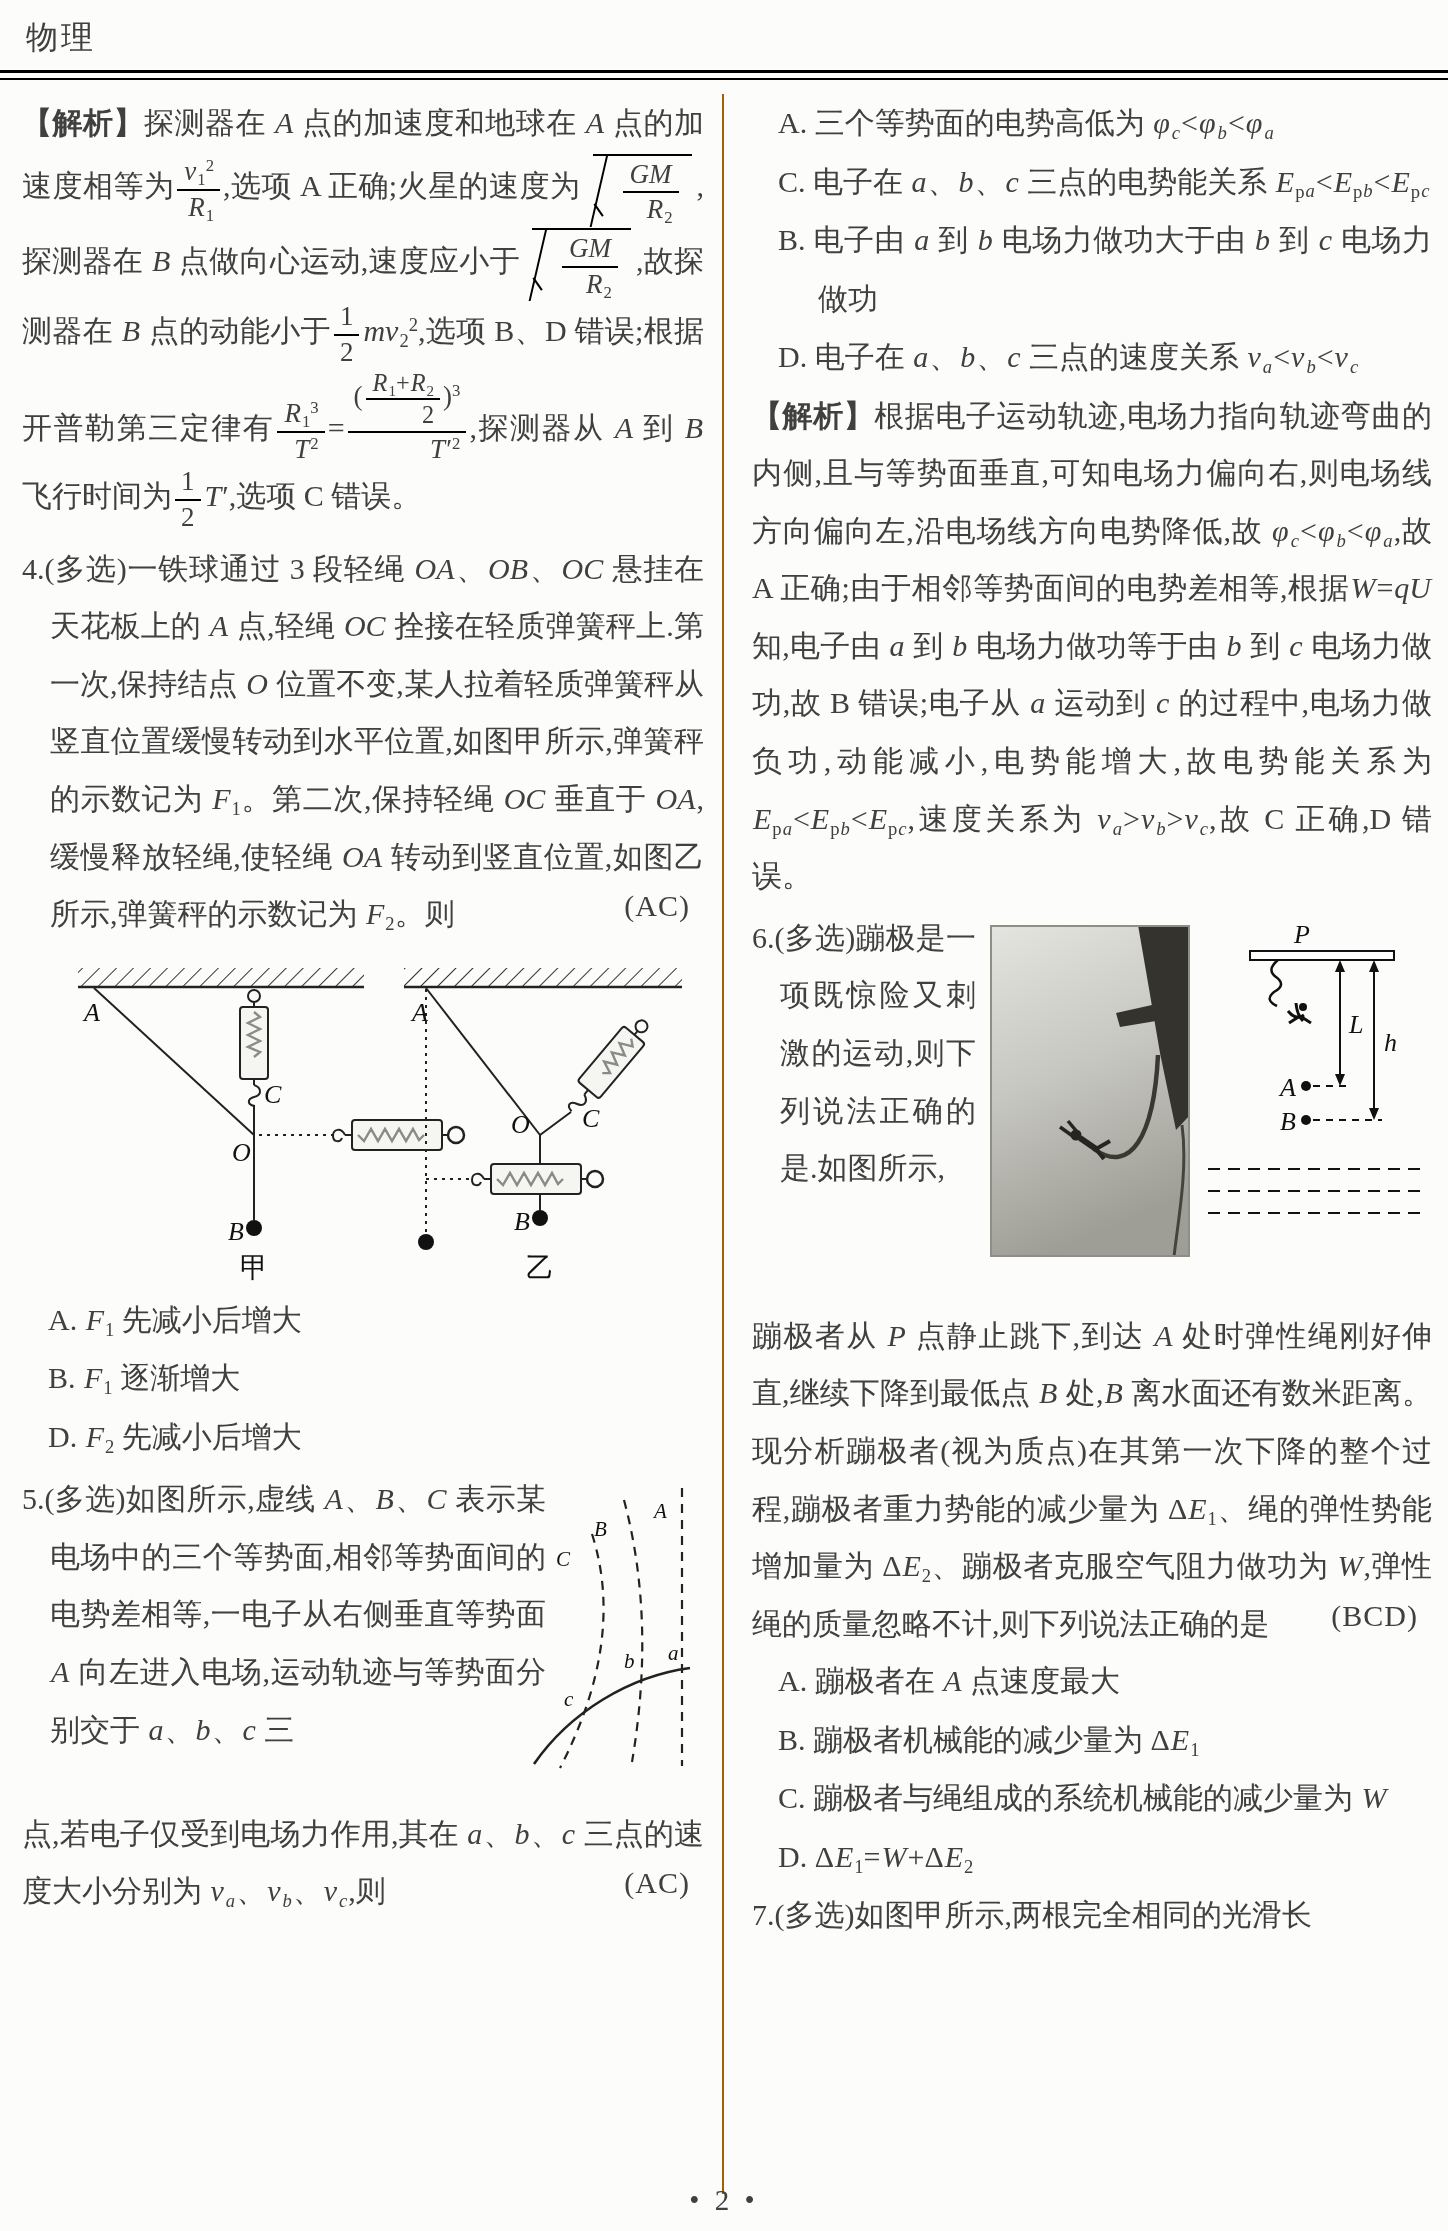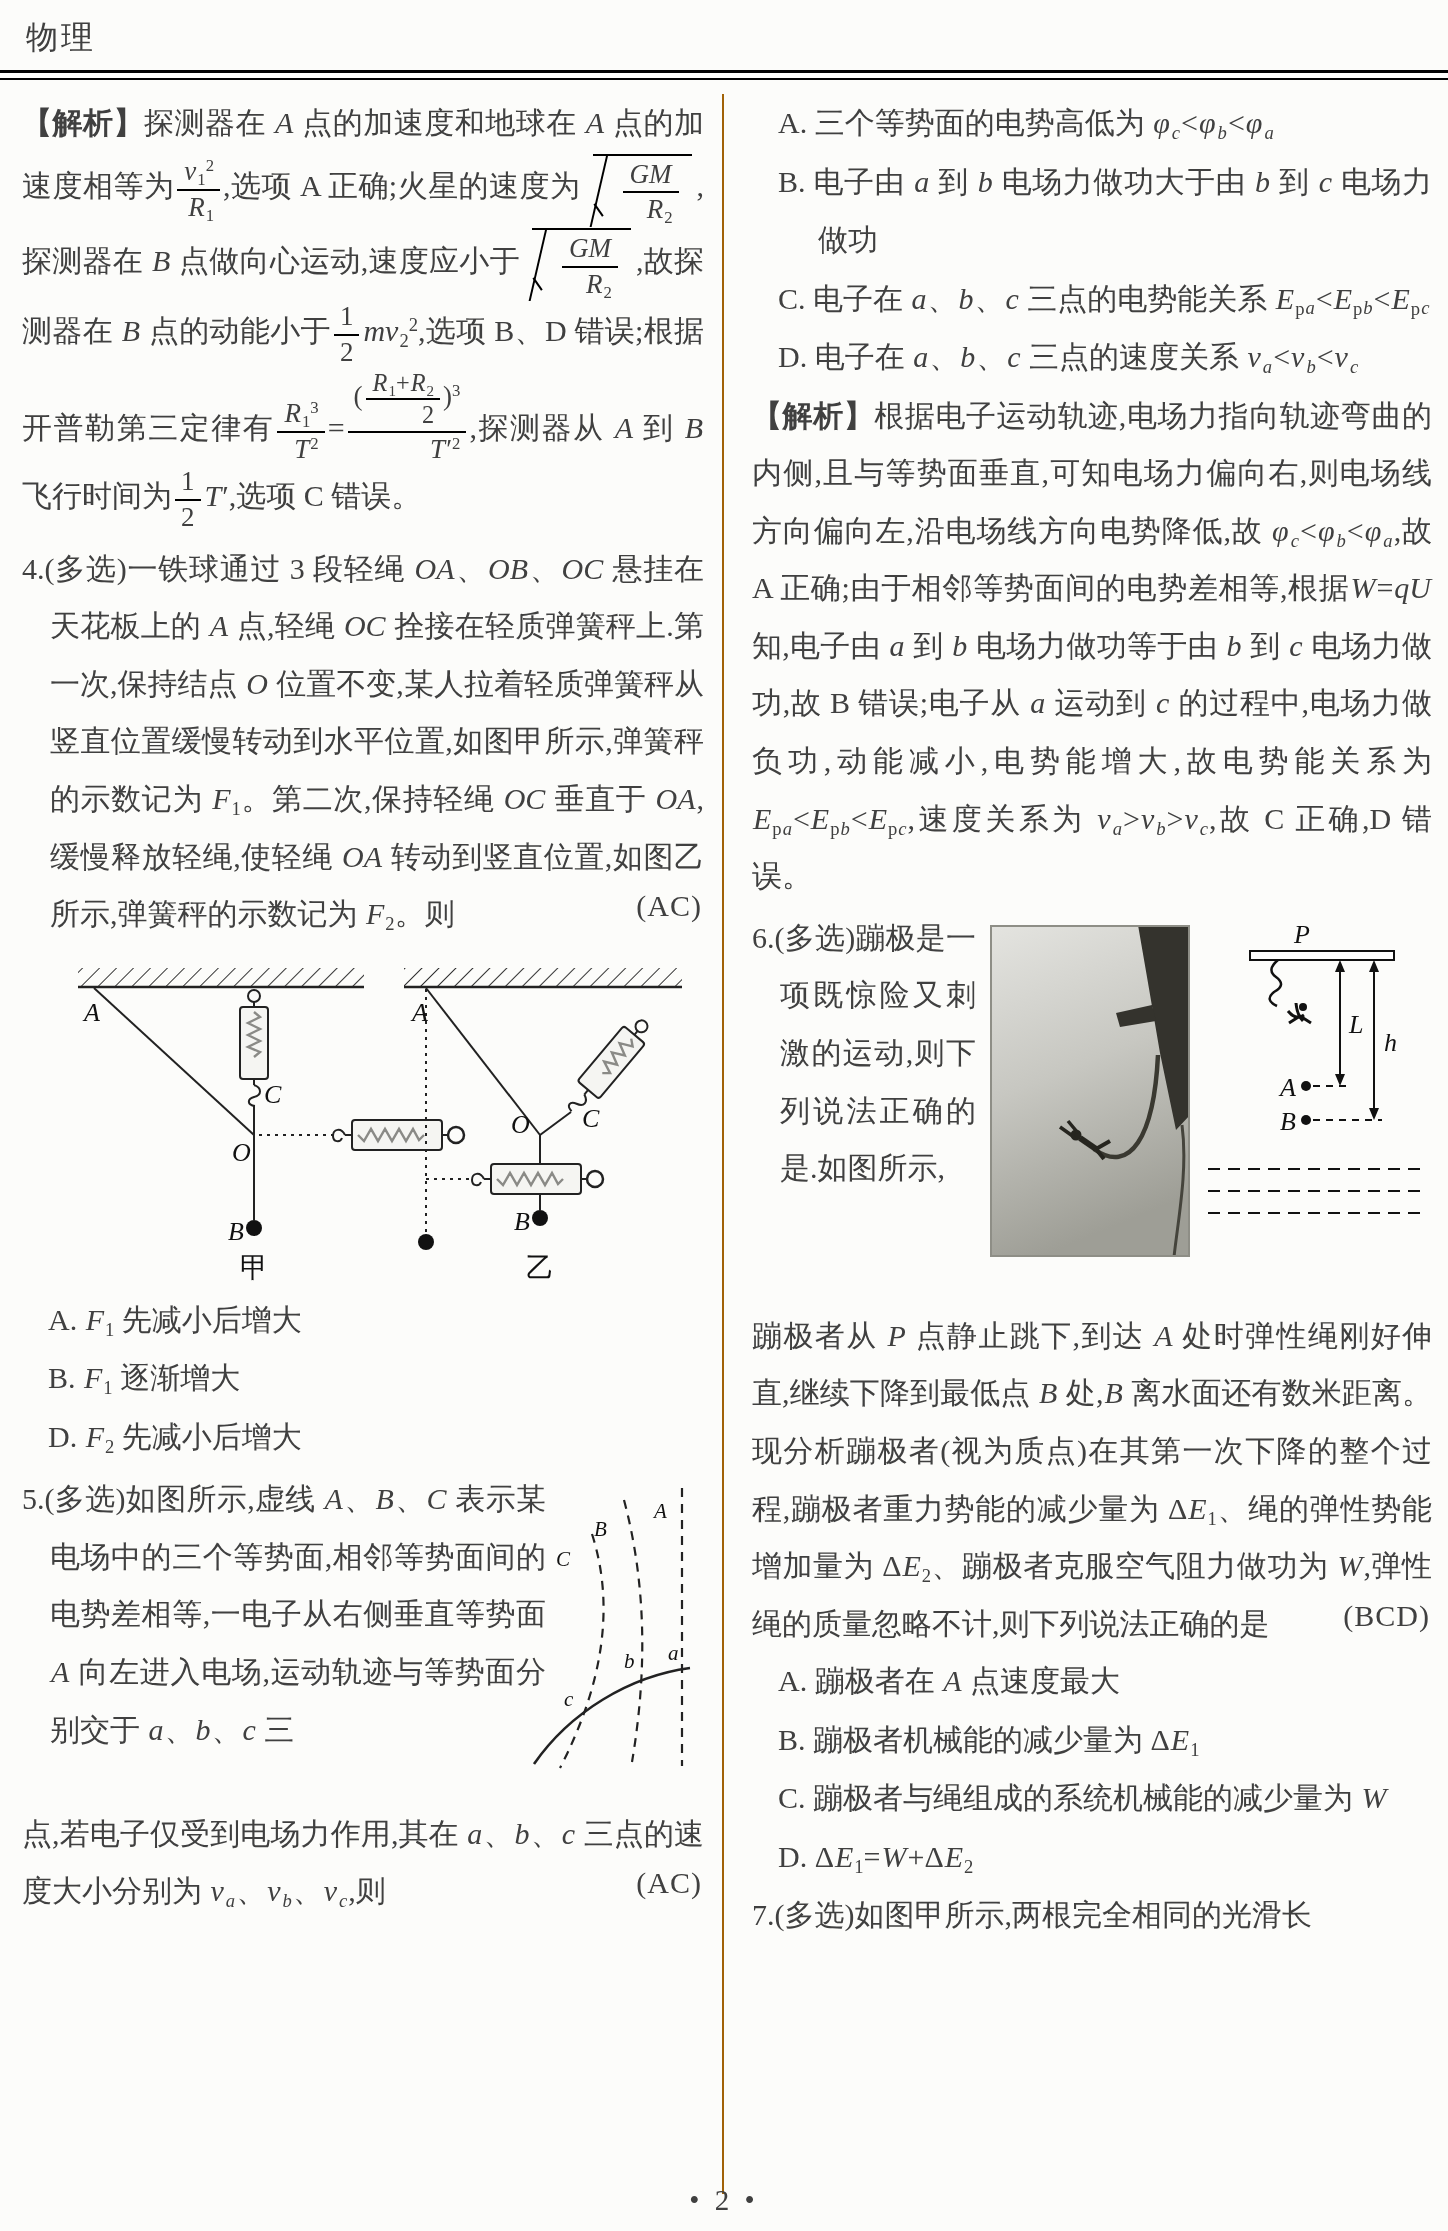--- a/index.html
+++ b/index.html
@@ -19,21 +19,21 @@
   i{font-style:italic;padding:0 1px;}
   sub,sup{font-size:0.62em;line-height:0;}
   sub{vertical-align:-0.32em;}
   sup{vertical-align:0.55em;}
   .frac{display:inline-block;vertical-align:-0.75em;text-align:right;font-size:0.9em;line-height:1.18;margin:0 3px;text-indent:0;}
   .frac .num{display:block;padding:0 6px 1px;border-bottom:2px solid #000;}
   .frac .den{display:block;padding:1px 6px 0;}
   .sqrt{display:inline-block;position:relative;border-top:2.2px solid #000;padding:3px 10px 0 27px;margin:2px 5px 0 12px;vertical-align:middle;text-indent:0;}
   .sqrt::before{content:"";position:absolute;top:0;bottom:0;left:13px;width:2.2px;background:#000;transform:skewX(-13deg);transform-origin:top;}
   .sqrt::after{content:"";position:absolute;left:-2px;bottom:22%;width:15px;height:2.2px;background:#000;transform:rotate(55deg);}
-  .ans{position:absolute;right:2px;bottom:8px;text-indent:0;letter-spacing:1px;}
+  .ans{position:absolute;right:14px;bottom:8px;text-indent:0;letter-spacing:1px;}
   .fig4wrap{margin:8px 0 4px 26px;}
   .figfloat5{float:right;margin:10px 2px 6px 12px;}
   .figfloat6{float:right;display:flex;gap:12px;align-items:flex-start;margin:8px 0 8px 14px;}
   .figfloat6 .photo{margin-top:8px;}
   .pageno{position:absolute;bottom:14px;left:0;width:100%;text-align:center;font-size:29px;letter-spacing:4px;}
   svg text.svgl{font-family:"Liberation Serif","DejaVu Serif",serif;font-style:italic;font-size:26px;fill:#111;}
   svg text.svgs{font-family:"Liberation Serif","DejaVu Serif",serif;font-style:italic;font-size:21px;fill:#111;}
   svg text.svgc{font-family:"Liberation Serif","DejaVu Serif",serif;font-style:normal;font-size:28px;fill:#111;}
 </style>
 </head>
@@ -141,22 +141,22 @@
       </div>
       <div class="para rel cont">
         <span>点,若电子仅受到电场力作用,其在 <i>a</i>、<i>b</i>、<i>c</i> 三点的速度大小分别为 <i>v</i><sub><i>a</i></sub>、<i>v</i><sub><i>b</i></sub>、<i>v</i><sub><i>c</i></sub>,则</span>
         <span class="ans">(AC)</span>
       </div>
     </div>
 
     <div class="col-right">
 
       <div class="opt">A. 三个等势面的电势高低为 <i>φ</i><sub><i>c</i></sub>&lt;<i>φ</i><sub><i>b</i></sub>&lt;<i>φ</i><sub><i>a</i></sub></div>
+      <div class="opt">C. 电子在 <i>a</i>、<i>b</i>、<i>c</i> 三点的电势能关系 <i>E</i><sub>p<i>a</i></sub>&lt;<i>E</i><sub>p<i>b</i></sub>&lt;<i>E</i><sub>p<i>c</i></sub></div>
       <div class="opt">B. 电子由 <i>a</i> 到 <i>b</i> 电场力做功大于由 <i>b</i> 到 <i>c</i> 电场力做功</div>
-      <div class="opt">C. 电子在 <i>a</i>、<i>b</i>、<i>c</i> 三点的电势能关系 <i>E</i><sub>p<i>a</i></sub>&lt;<i>E</i><sub>p<i>b</i></sub>&lt;<i>E</i><sub>p<i>c</i></sub></div>
       <div class="opt">D. 电子在 <i>a</i>、<i>b</i>、<i>c</i> 三点的速度关系 <i>v</i><sub><i>a</i></sub>&lt;<i>v</i><sub><i>b</i></sub>&lt;<i>v</i><sub><i>c</i></sub></div>
 
       <div class="para rel">
         <span class="jx">【解析】</span><span>根据电子运动轨迹,电场力指向轨迹弯曲的内侧,且与等势面垂直,可知电场力偏向右,则电场线方向偏向左,沿电场线方向电势降低,故 <i>φ</i><sub><i>c</i></sub>&lt;<i>φ</i><sub><i>b</i></sub>&lt;<i>φ</i><sub><i>a</i></sub>,故 A 正确;由于相邻等势面间的电势差相等,根据<i>W</i>=<i>qU</i> 知,电子由 <i>a</i> 到 <i>b</i> 电场力做功等于由 <i>b</i> 到 <i>c</i> 电场力做功,故 B 错误;电子从 <i>a</i> 运动到 <i>c</i> 的过程中,电场力做负功,动能减小,电势能增大,故电势能关系为<i>E</i><sub>p<i>a</i></sub>&lt;<i>E</i><sub>p<i>b</i></sub>&lt;<i>E</i><sub>p<i>c</i></sub>,速度关系为 <i>v</i><sub><i>a</i></sub>&gt;<i>v</i><sub><i>b</i></sub>&gt;<i>v</i><sub><i>c</i></sub>,故 C 正确,D 错误。</span>
       </div>
 
       <div class="para q rel" style="margin-top:4px;">
         <span class="figfloat6">
           <svg class="photo" width="200" height="332" viewBox="0 0 200 332">
             <defs>

